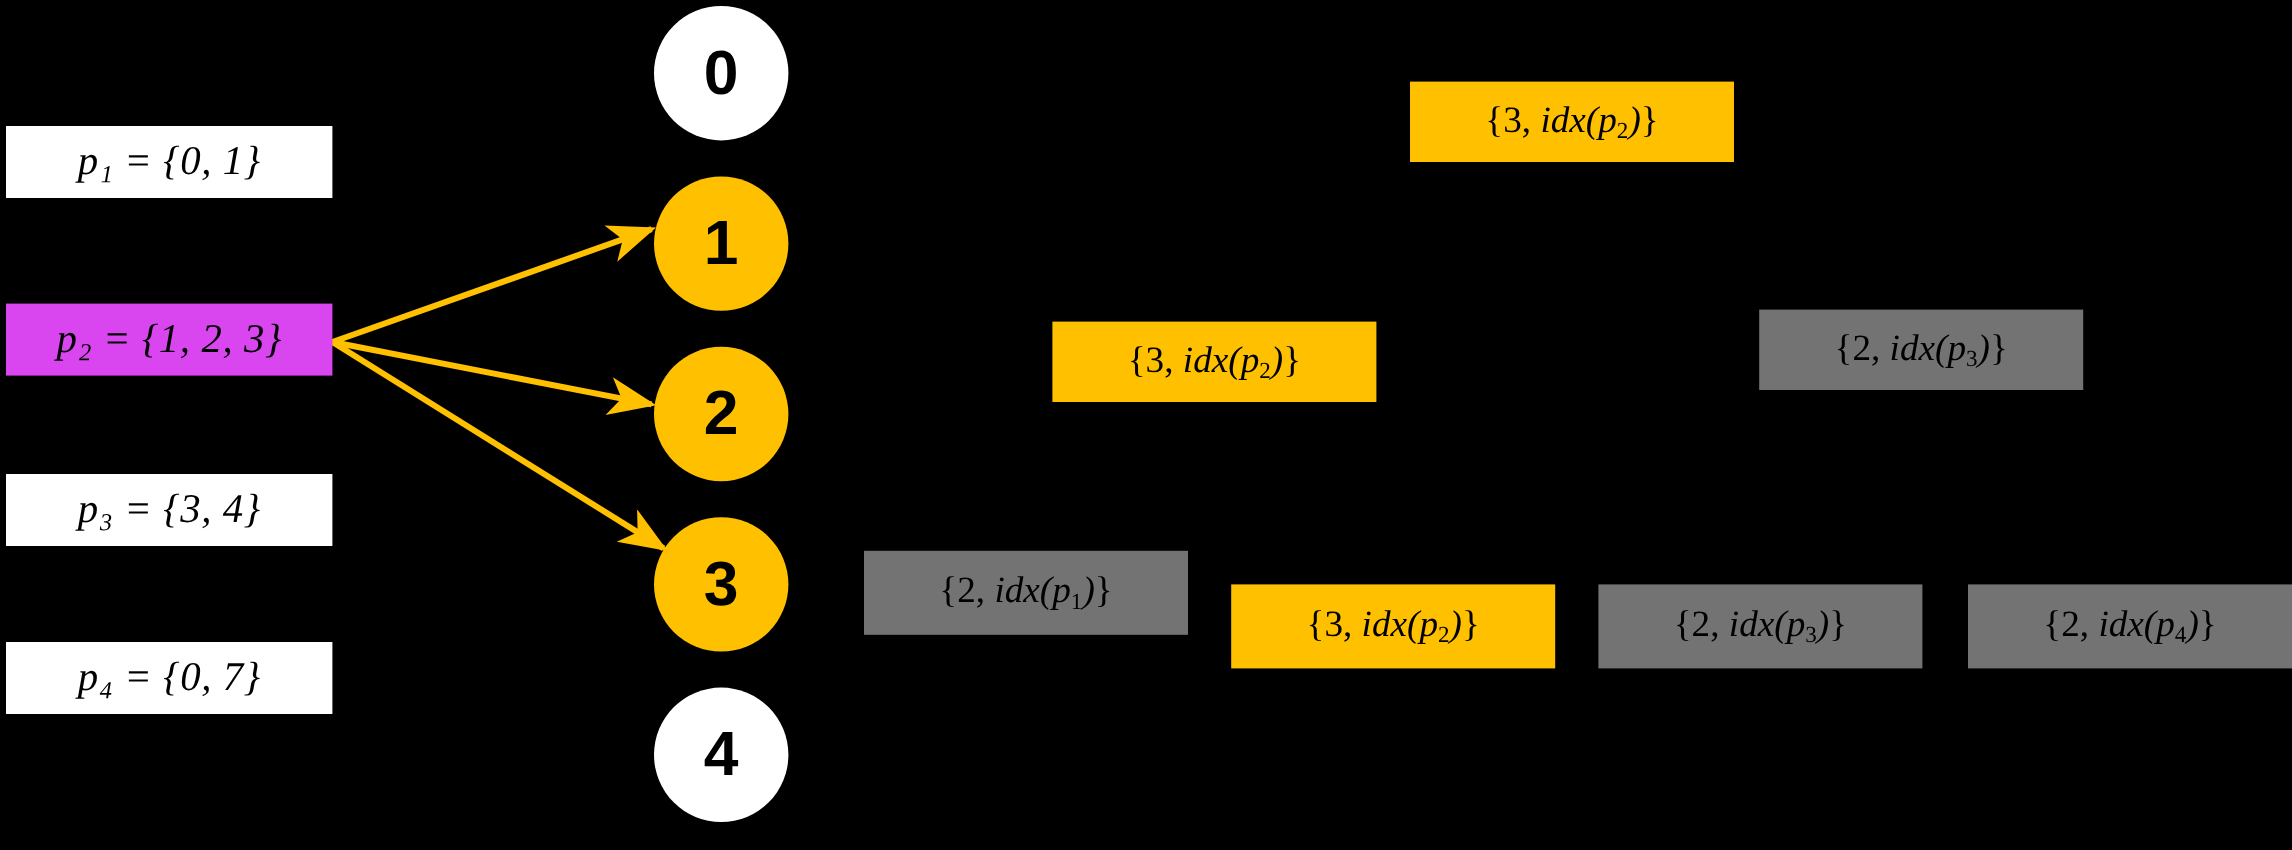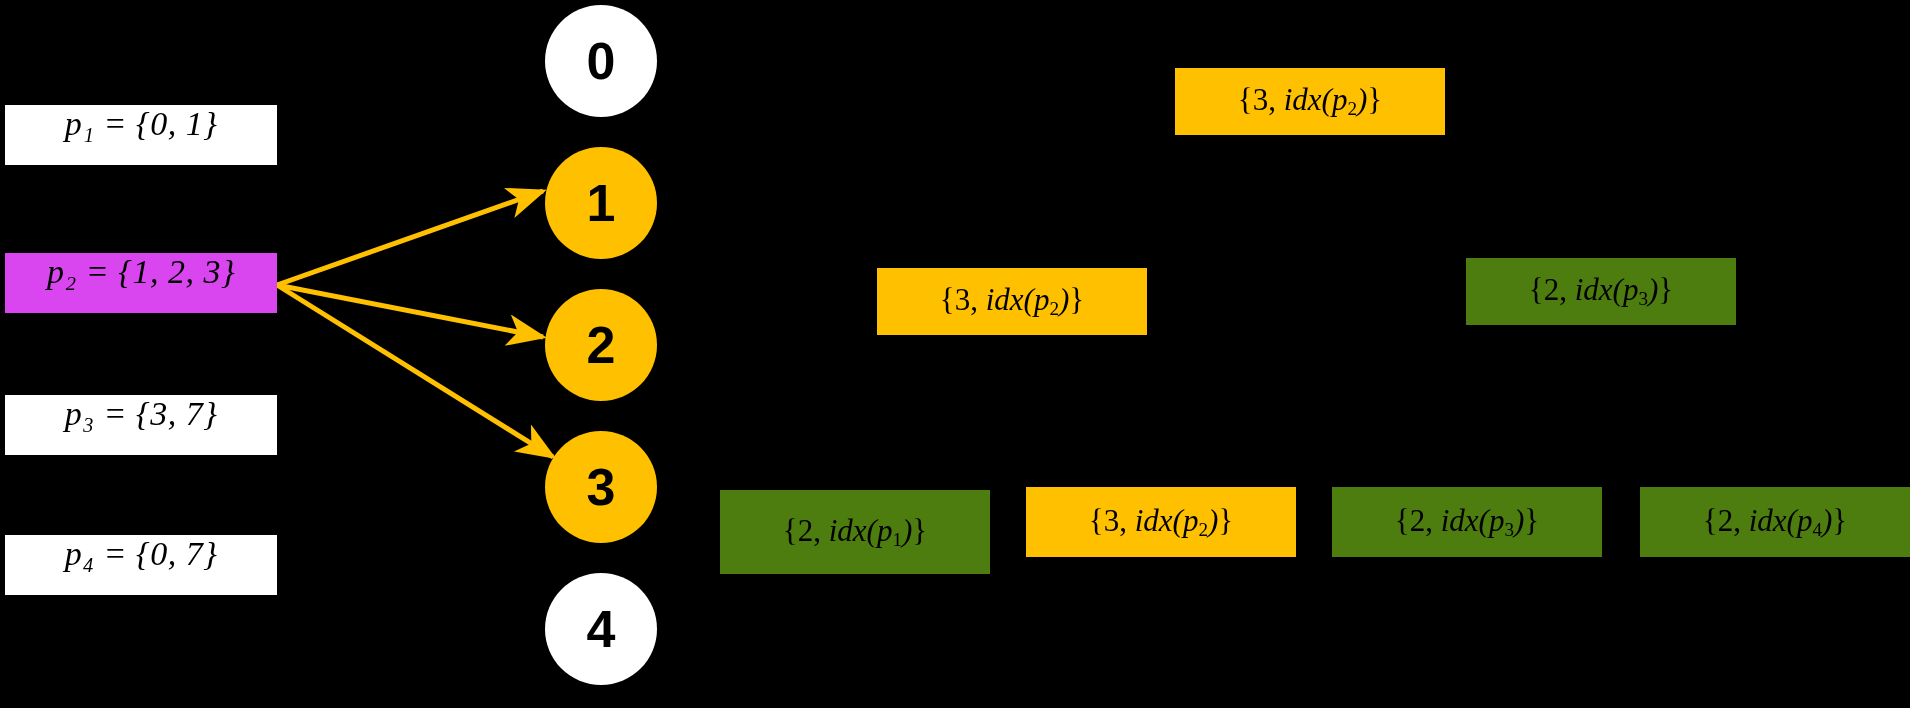--- a/index.html
+++ b/index.html
@@ -14,20 +14,21 @@
     height: 708px;
     background: #000000;
     overflow: hidden;
     font-family: "Liberation Serif", "DejaVu Serif", serif;
   }
 
   
   .set-box {
     position: absolute;
     display: flex;
+    align-items: center;
     justify-content: center;
     box-sizing: border-box;
     color: #000000;
     font-size: 34px;
     font-style: italic;
     letter-spacing: 0.5px;
     white-space: nowrap;
   }
   .set-box.plain  { background: #FFFFFF; }
   .set-box.accent { background: #d946ef; }
@@ -54,21 +55,21 @@
   .pair-box {
     position: absolute;
     display: flex;
     align-items: center;
     justify-content: center;
     box-sizing: border-box;
     color: #000000;
     font-size: 31px;
     white-space: nowrap;
   }
-  .pair-box.plain  { background: #4d7c0f; }
+  .pair-box.plain  { background: #737373; }
   .pair-box.accent { background: #FFC000; }
 
   .arrow-layer {
     position: absolute;
     left: 0; top: 0;
     width: 1910px;
     height: 708px;
     pointer-events: none;
   }
 
@@ -96,21 +97,21 @@
   </svg>
 
   <div id="partition-layer">
       <div class="set-box plain" style="left: 5px; top: 105px; width: 272px; height: 60px;">
         <span>p₁ = {0, 1}</span>
       </div>
       <div class="set-box accent" style="left: 5px; top: 253px; width: 272px; height: 60px;">
         <span>p₂ = {1, 2, 3}</span>
       </div>
       <div class="set-box plain" style="left: 5px; top: 395px; width: 272px; height: 60px;">
-        <span>p₃ = {3, 7}</span>
+        <span>p₃ = {3, 4}</span>
       </div>
       <div class="set-box plain" style="left: 5px; top: 535px; width: 272px; height: 60px;">
         <span>p₄ = {0, 7}</span>
       </div>
     </div>
 
   <div id="node-layer">
       <div class="node plain" style="left: 545px; top: 5px;">
         <span>0</span>
       </div>
@@ -131,21 +132,21 @@
   <div id="tuple-layer">
       <div class="pair-box accent" style="left: 1175px; top: 68px; width: 270px; height: 67px;">
         <span><span class="upr">{3, </span><span class="ital">idx(</span><span class="ital">p</span><sub>2</sub><span class="ital">)</span><span class="upr">}</span></span>
       </div>
       <div class="pair-box accent" style="left: 877px; top: 268px; width: 270px; height: 67px;">
         <span><span class="upr">{3, </span><span class="ital">idx(</span><span class="ital">p</span><sub>2</sub><span class="ital">)</span><span class="upr">}</span></span>
       </div>
       <div class="pair-box plain" style="left: 1466px; top: 258px; width: 270px; height: 67px;">
         <span><span class="upr">{2, </span><span class="ital">idx(</span><span class="ital">p</span><sub>3</sub><span class="ital">)</span><span class="upr">}</span></span>
       </div>
-      <div class="pair-box plain" style="left: 720px; top: 490px; width: 270px; height: 84px;">
+      <div class="pair-box plain" style="left: 720px; top: 459px; width: 270px; height: 70px;">
         <span><span class="upr">{2, </span><span class="ital">idx(</span><span class="ital">p</span><sub>1</sub><span class="ital">)</span><span class="upr">}</span></span>
       </div>
       <div class="pair-box accent" style="left: 1026px; top: 487px; width: 270px; height: 70px;">
         <span><span class="upr">{3, </span><span class="ital">idx(</span><span class="ital">p</span><sub>2</sub><span class="ital">)</span><span class="upr">}</span></span>
       </div>
       <div class="pair-box plain" style="left: 1332px; top: 487px; width: 270px; height: 70px;">
         <span><span class="upr">{2, </span><span class="ital">idx(</span><span class="ital">p</span><sub>3</sub><span class="ital">)</span><span class="upr">}</span></span>
       </div>
       <div class="pair-box plain" style="left: 1640px; top: 487px; width: 270px; height: 70px;">
         <span><span class="upr">{2, </span><span class="ital">idx(</span><span class="ital">p</span><sub>4</sub><span class="ital">)</span><span class="upr">}</span></span>

